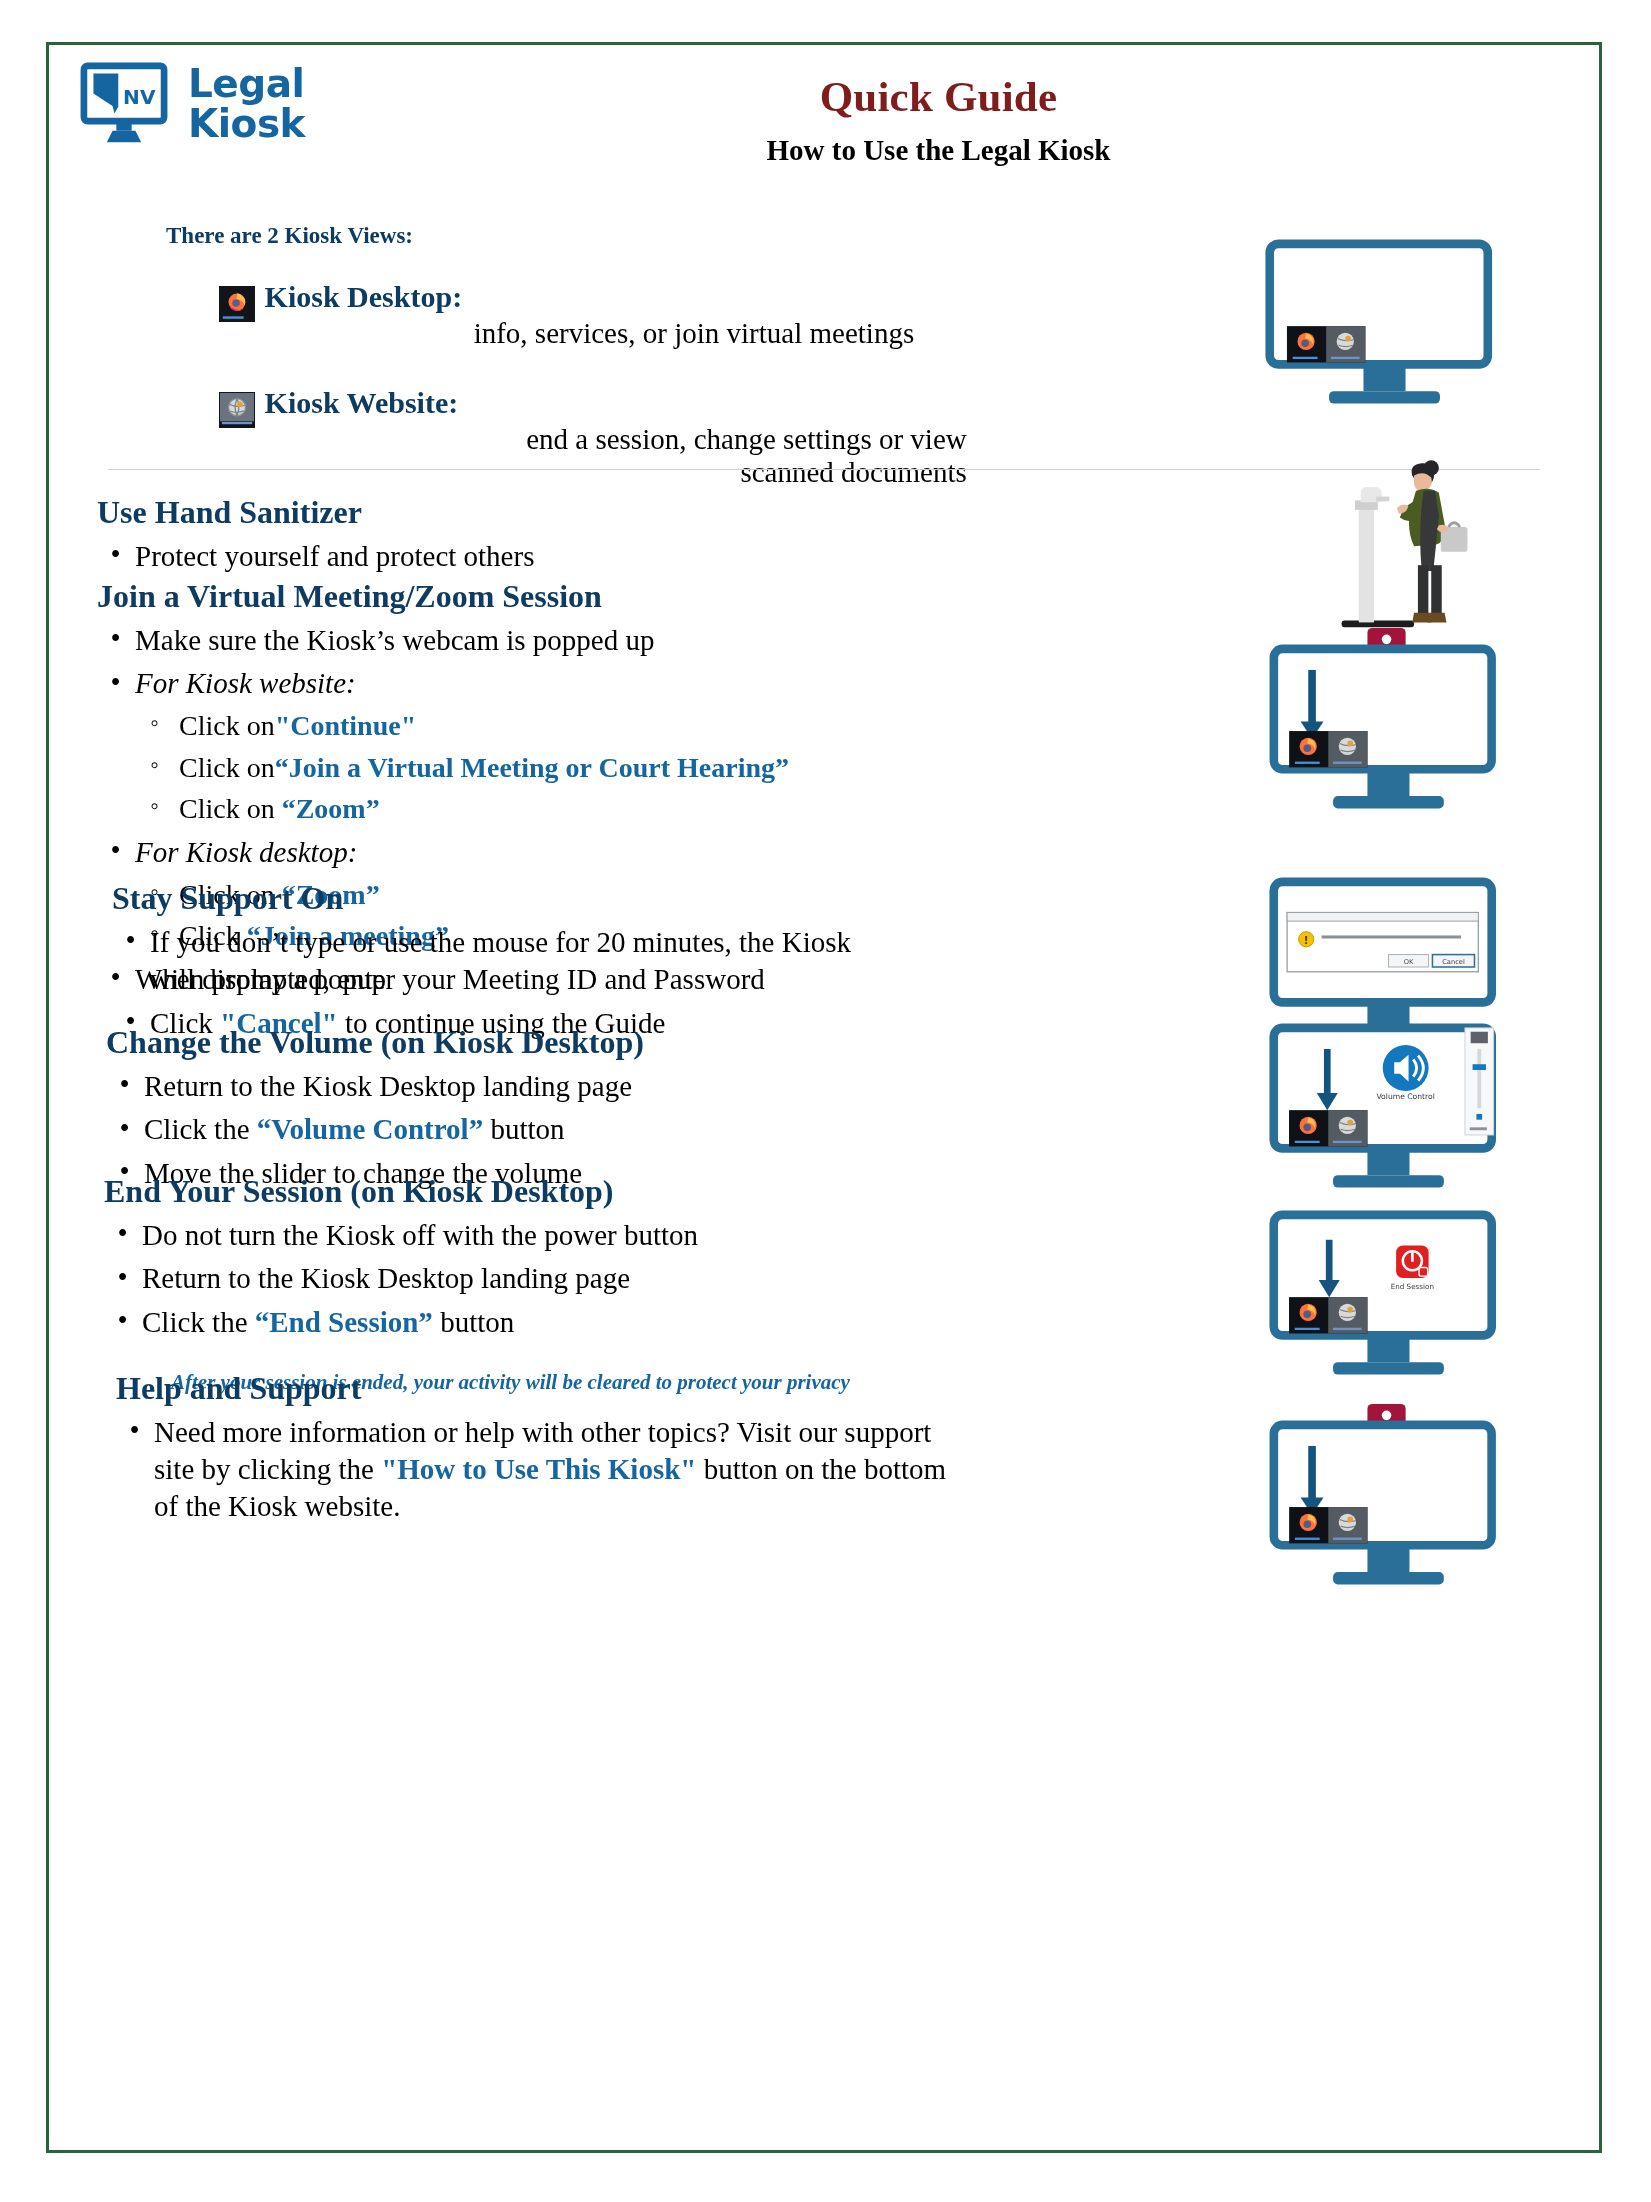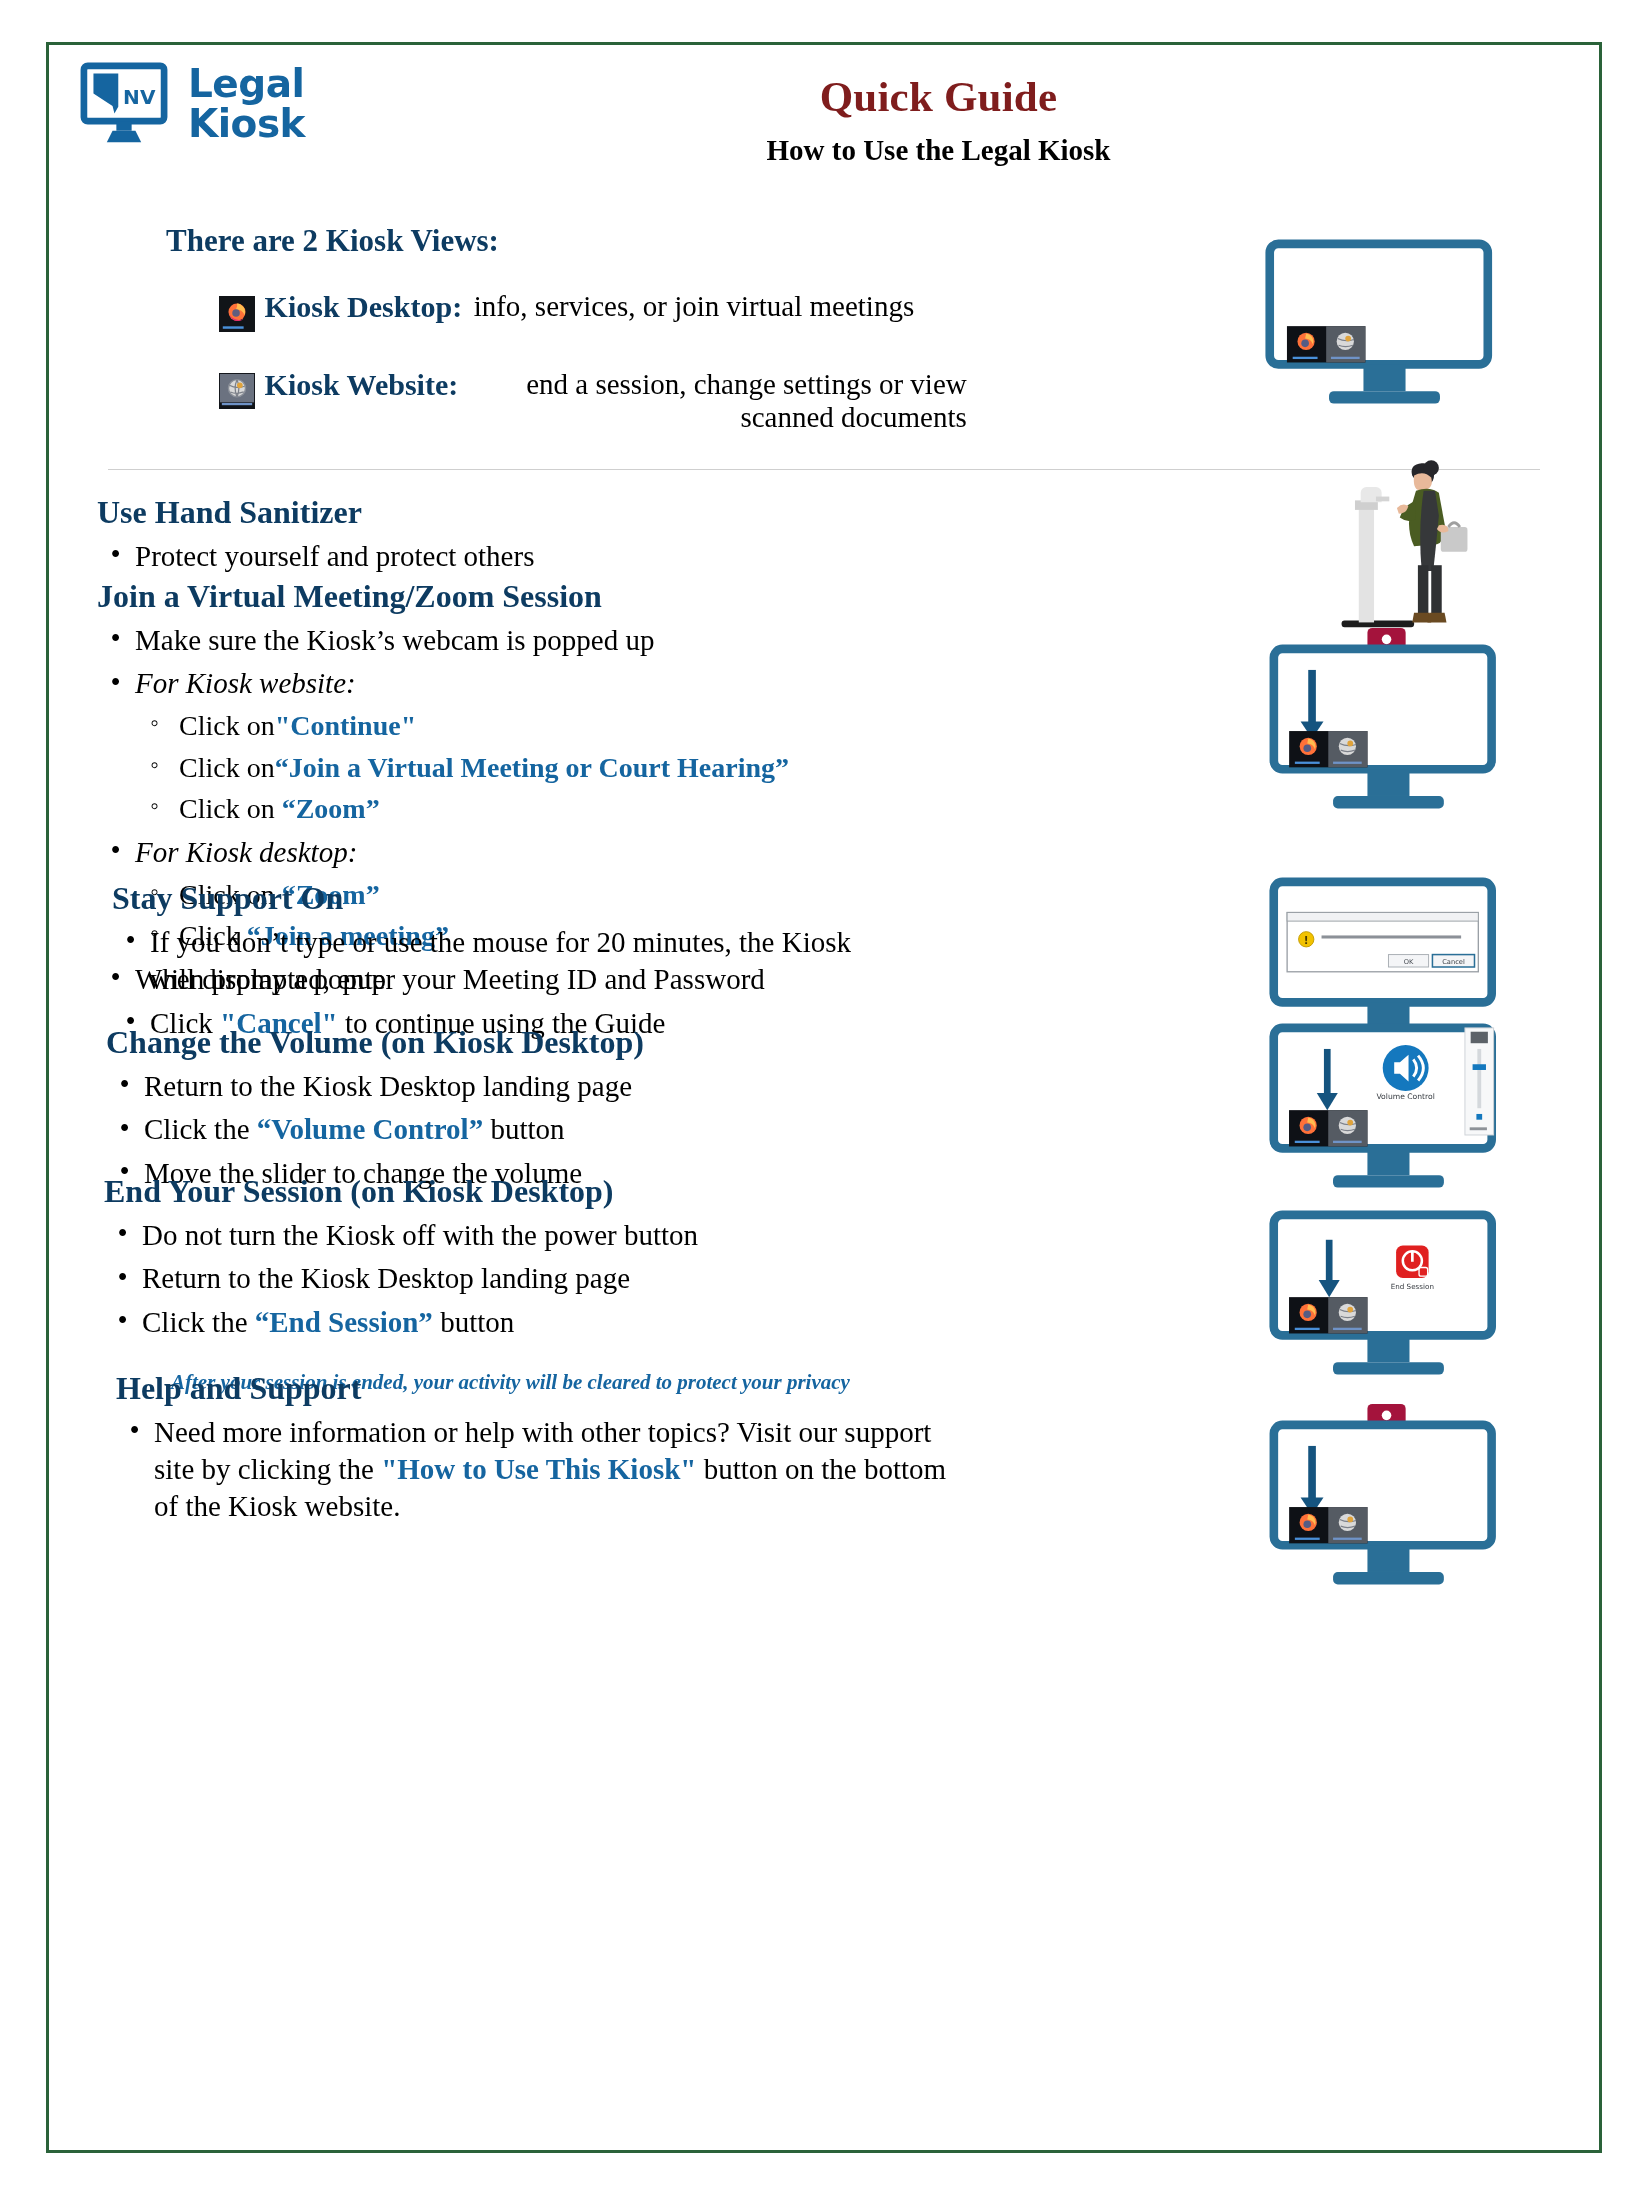--- a/index.html
+++ b/index.html
@@ -79,21 +79,21 @@
 
   
   .views {
     position: absolute;
     left: 0; top: 178px;
     width: 100%;
   }
   .views-title {
     font-family: "Liberation Serif", serif;
     font-weight: bold;
-    font-size: 31px;
+    font-size: 23px;
     color: #0d3b61;
     margin-left: 117px;
   }
   .view-row {
     display: flex;
     align-items: flex-start;
     margin-left: 170px;
     margin-top: 31px;
   }
   .view-row.second { margin-top: 36px; }
@@ -109,20 +109,21 @@
     font-size: 30px;
     color: #0d3b61;
     white-space: nowrap;
   }
   .view-desc {
     font-family: "Liberation Serif", serif;
     font-size: 29px;
     color: #000;
     margin-left: 11.5px;
     max-width: 497px;
+    margin-top: 37px;
   }
   .view-desc.center { text-align: right; }
 
   .monitor-top {
     position: absolute;
     right: 94px;
     top: 15.3px;
     width: 241px;
   }
 

